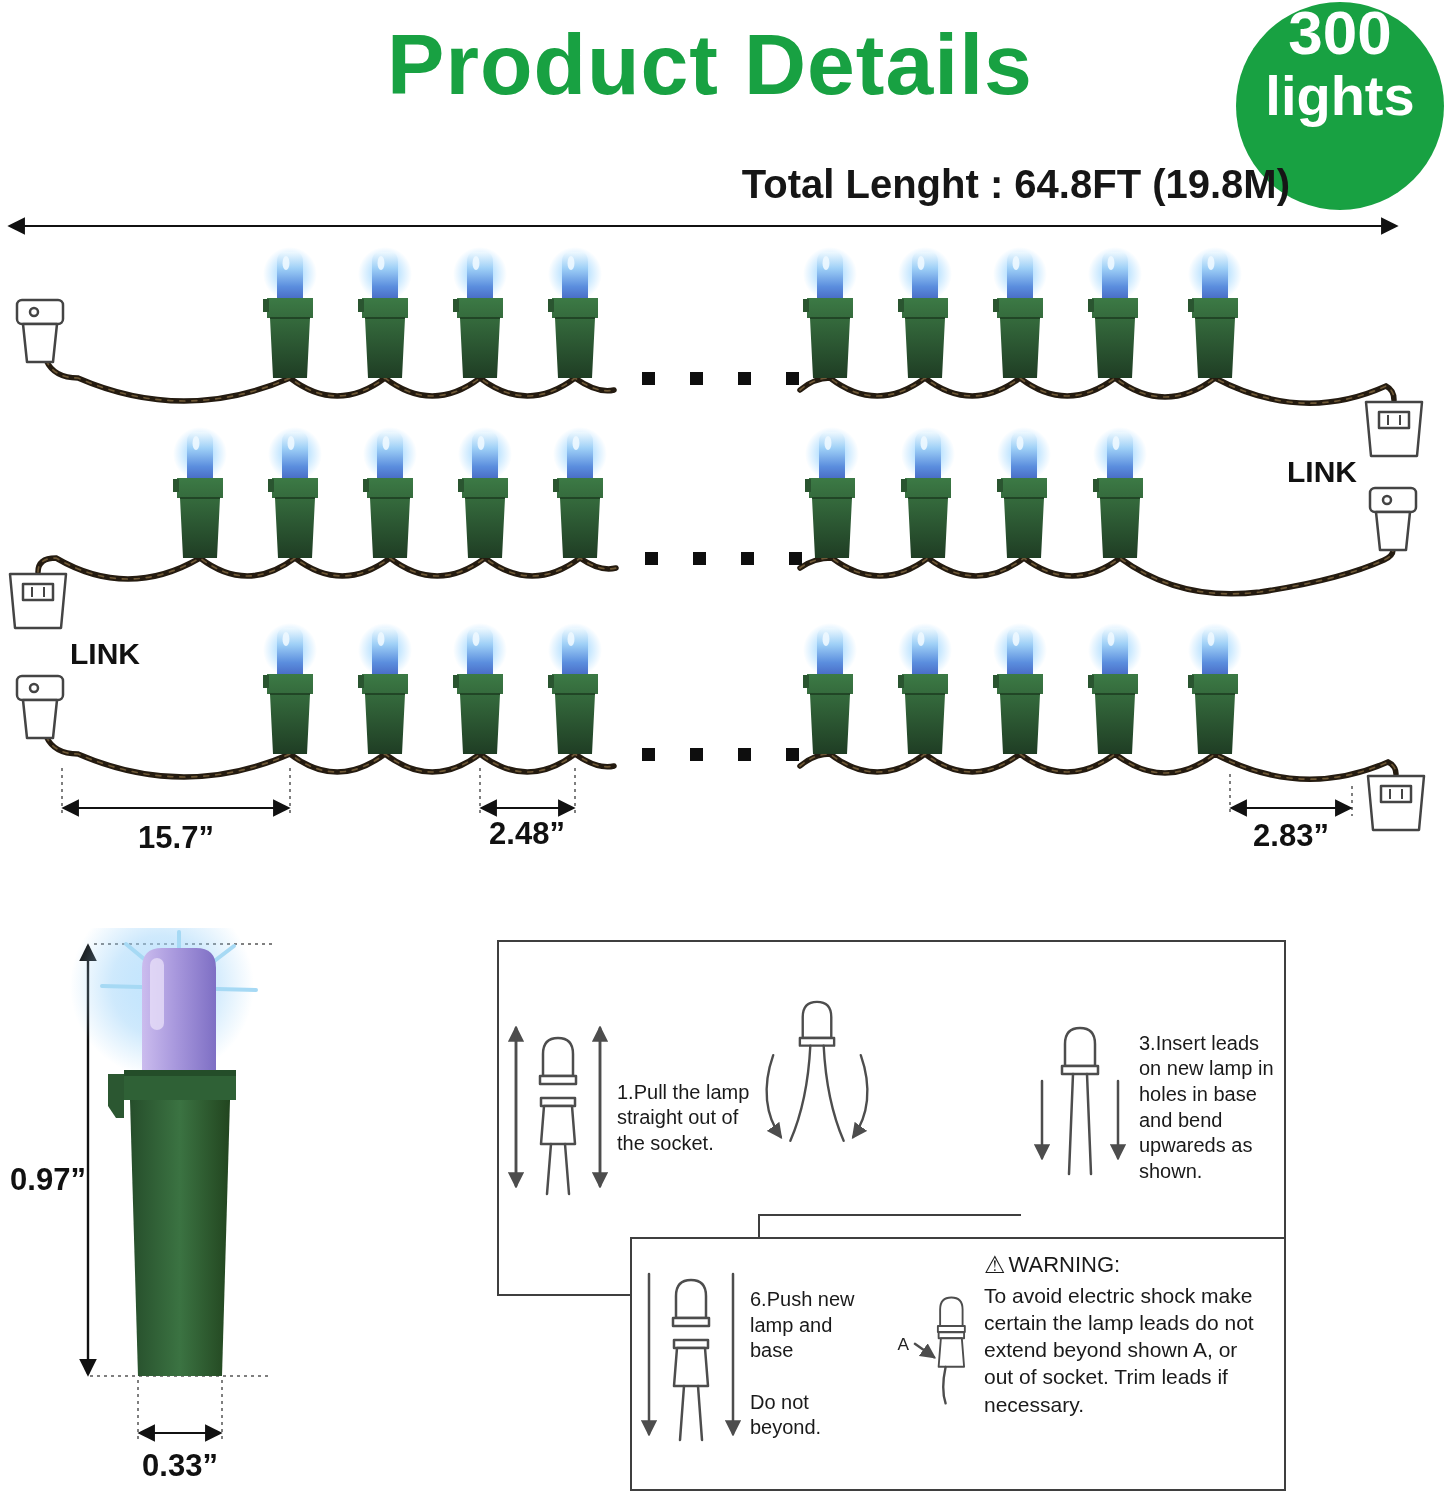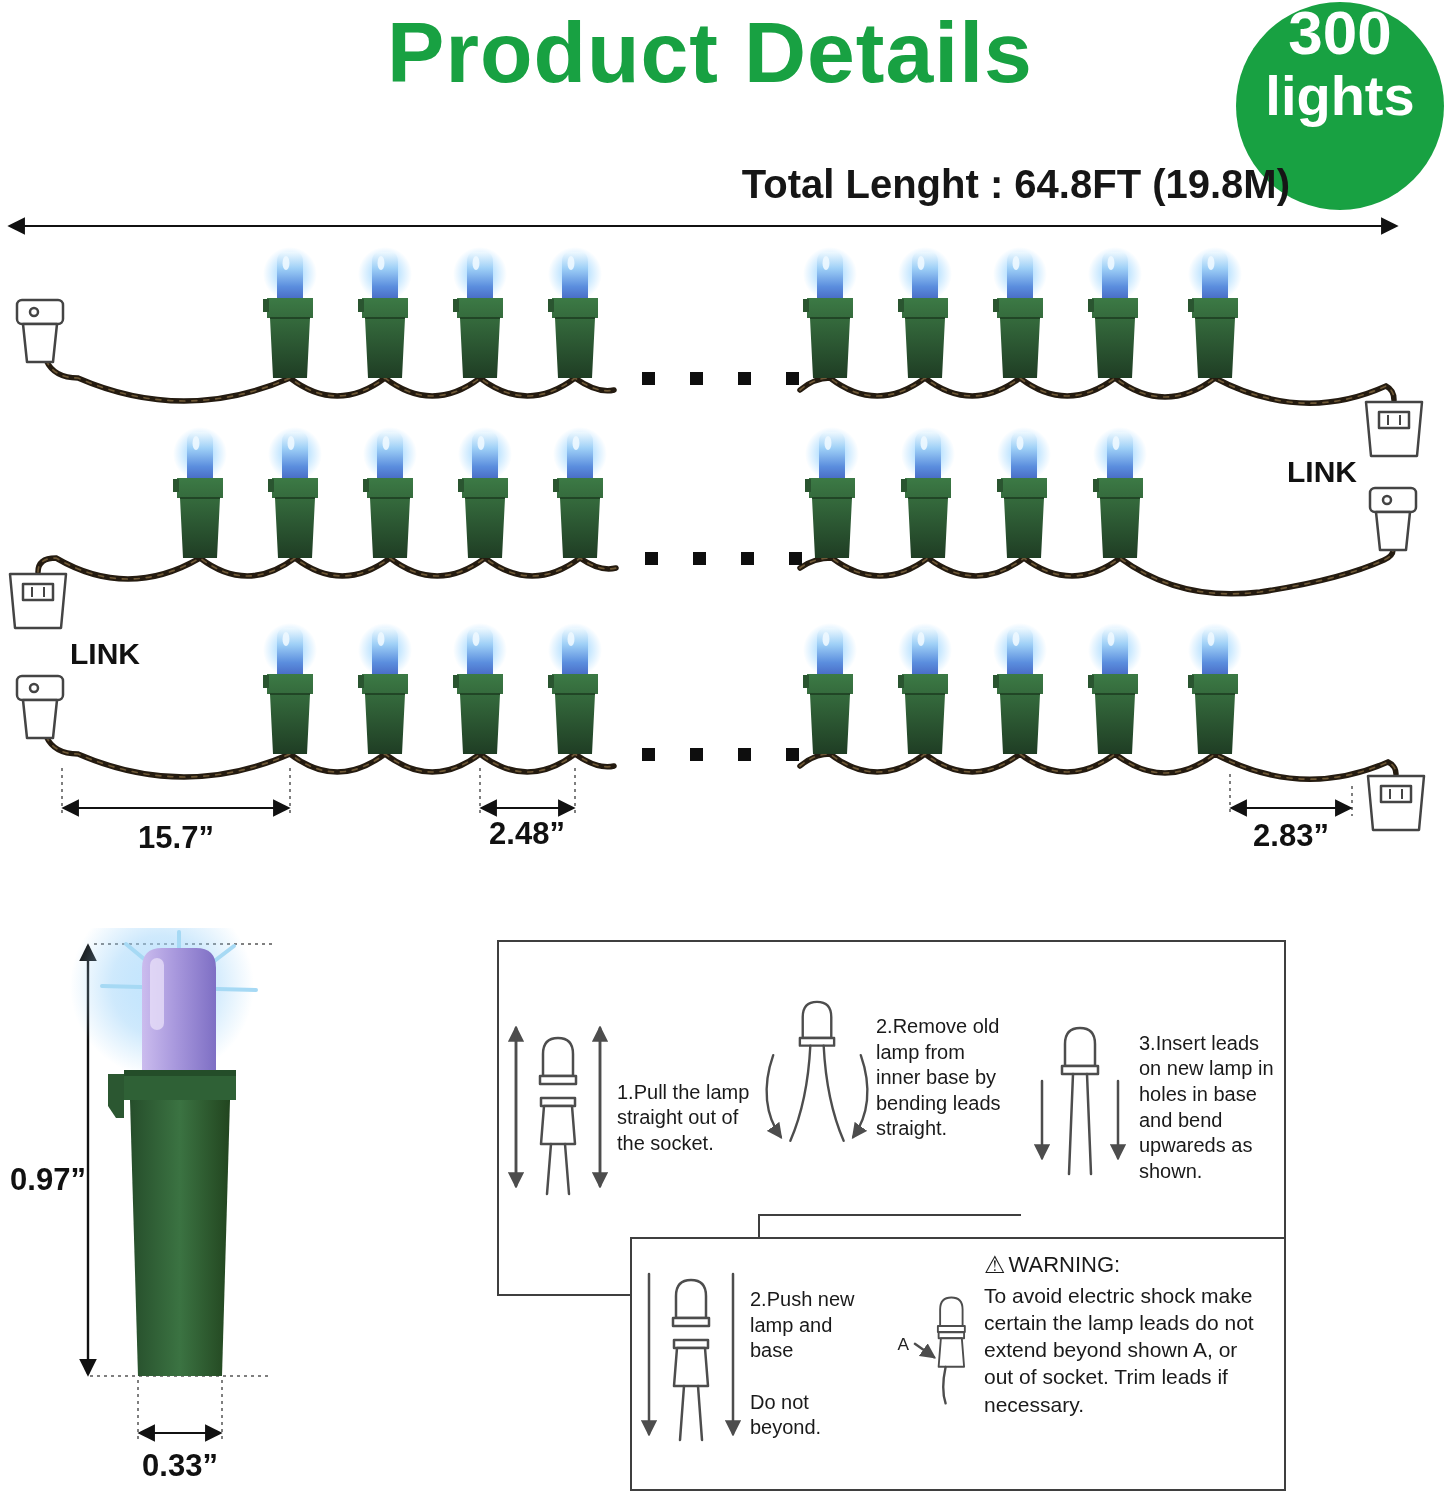--- a/index.html
+++ b/index.html
@@ -2,21 +2,21 @@
 <html style="--green: #18a142; --socket-green: #2b5731; --bulb-blue: #6fb2ef; --led-purple: #a292dc; --wire: #241b10; --text: #1c1c1c;"><head>
 <meta charset="utf-8">
 <style>
   :root{
     --green:#18a142; --socket-green:#2b5731; --bulb-blue:#6fb2ef;
     --led-purple:#a292dc; --wire:#241b10; --text:#1c1c1c;
   }
   *{box-sizing:border-box}
   body{margin:0;background:#fff;font-family:"Liberation Sans",sans-serif;color:var(--text)}
   .page{position:relative;width:1445px;height:1495px;background:#fff;overflow:hidden}
-  .title{position:absolute;top:5px;left:130px;width:1160px;text-align:center;
+  .title{position:absolute;top:17px;left:130px;width:1160px;text-align:center;
          font-size:86px;font-weight:800;color:var(--green);letter-spacing:1px;line-height:1.1}
   .badge{position:absolute;top:2px;left:1236px;width:208px;height:208px;border-radius:50%;
          background:var(--green);color:#fff;display:flex;flex-direction:column;
          align-items:center;justify-content:flex-start;font-weight:700;text-align:center}
   .badge .count{font-size:62px;line-height:1}
   .badge .unit{font-size:56px;line-height:1.15}
   .total{position:absolute;top:162px;left:130px;width:1160px;text-align:right;
          font-size:40px;font-weight:700;color:#161616}
   svg text{font-family:"Liberation Sans",sans-serif}
   .linklabel{font-size:30px;font-weight:700;fill:#111}
@@ -286,21 +286,20 @@
 
   <div id="p2" class="panel">
     <div class="panel-icon">
       <svg width="124" height="200" viewBox="-62 -28 124 200">
         <use href="#ins-bulb"></use>
         <path class="ins" d="M -7 38 C -9 78 -15 108 -28 138 M 7 38 C 9 78 15 108 28 138"></path>
         <path class="ins" d="M -46 48 C -58 82 -54 112 -38 134" marker-end="url(#ahg)"></path>
         <path class="ins" d="M 46 48 C 58 82 54 112 38 134" marker-end="url(#ahg)"></path>
       </svg>
     </div>
-    <div class="panel-text">2.Remove old lamp from inner base by bending leads straight.</div>
   </div>
 
   <div id="p3" class="panel">
     <div class="panel-icon">
       <svg width="116" height="200" viewBox="-58 -28 116 200">
         <use href="#ins-bulb"></use>
         <path class="ins" d="M -7 38 L -11 138 M 7 38 L 11 138"></path>
         <line class="ins" x1="-38" y1="45" x2="-38" y2="122" marker-end="url(#ahg)"></line>
         <line class="ins" x1="38" y1="45" x2="38" y2="122" marker-end="url(#ahg)"></line>
       </svg>
@@ -312,21 +311,21 @@
     <div class="panel-icon">
       <svg width="116" height="208" viewBox="-58 -28 116 208">
         <use href="#ins-bulb"></use>
         <use href="#ins-base" transform="translate(0,52)"></use>
         <path class="ins" d="M -7 98 L -11 152 M 7 98 L 11 152"></path>
         <line class="ins" x1="-42" y1="-14" x2="-42" y2="146" marker-end="url(#ahg)"></line>
         <line class="ins" x1="42" y1="-14" x2="42" y2="146" marker-end="url(#ahg)"></line>
       </svg>
     </div>
     <div class="panel-text">
-      <div>2.Push new lamp and base</div>
+      <div>6.Push new lamp and base</div>
       <br>
       <div>Do not beyond.</div>
     </div>
   </div>
 
   <div id="p5" class="panel">
     <div class="panel-icon">
       <svg width="100" height="150" viewBox="-44 -8 100 150">
         <use href="#ins-bulb" transform="translate(22,4) scale(0.78)"></use>
         <use href="#ins-base" transform="translate(22,34) scale(0.78)"></use>

